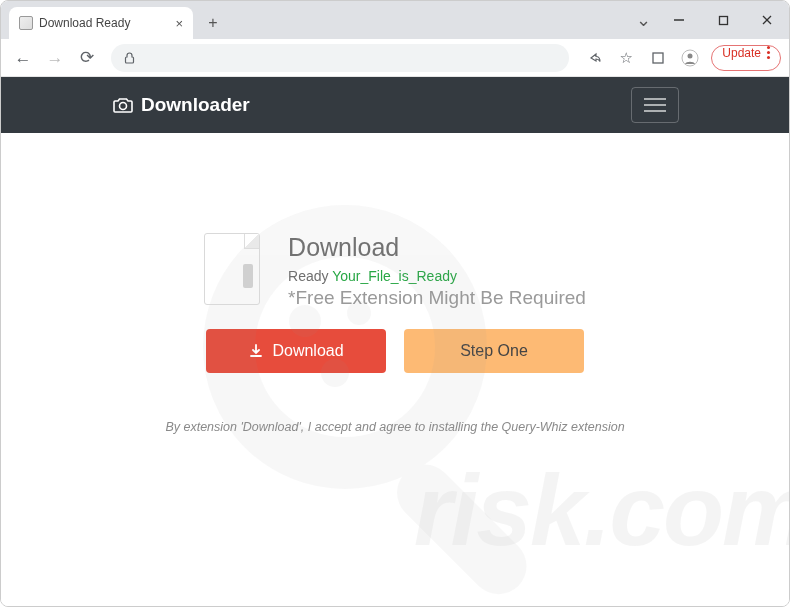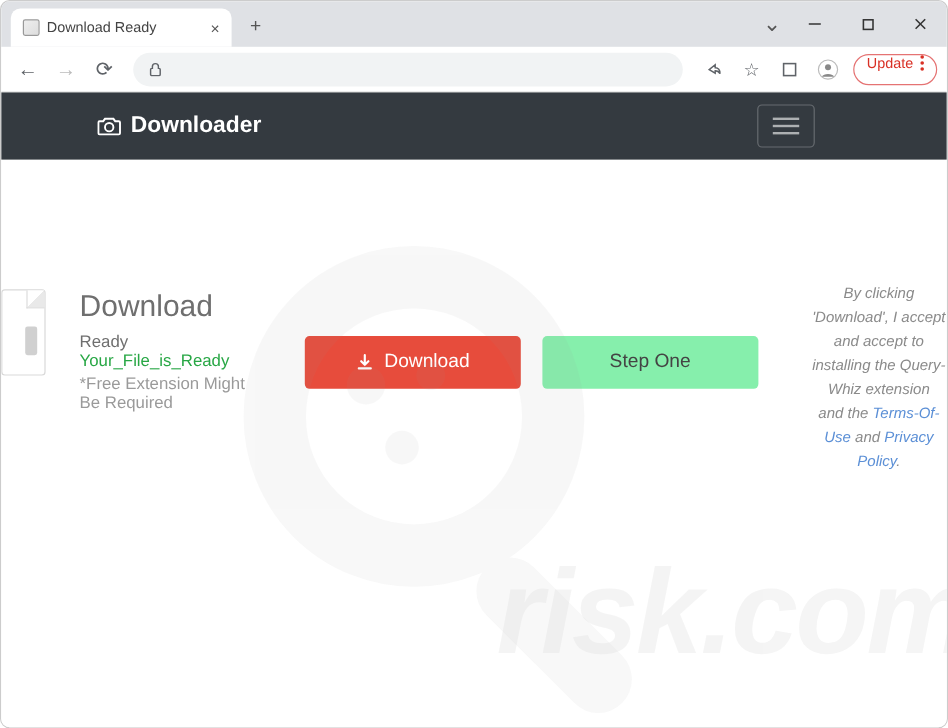--- a/index.html
+++ b/index.html
@@ -95,60 +95,60 @@
     .dots3 { display:flex;flex-direction:column;gap:2px;}
     .dots3 span{width:3px;height:3px;background:#d93025;border-radius:50%;}
     
     .page { height: calc(607px - 38px - 38px); background:#fff; position:relative; }
     .navbar {
       background:#343a40;
       height:56px;
       display:flex;
       align-items:center;
       justify-content:space-between;
-      padding:0 110px 0 80px;
+      padding:0 110px 0 112px;
     }
     .brand { color:#fff; font-weight:700; font-size:19px; display:flex;align-items:center;gap:8px;}
     .hamburger {
       border:1px solid rgba(255,255,255,0.25);
       border-radius:4px;
       width:48px;height:36px;
       display:flex;align-items:center;justify-content:center;
     }
     .hamburger-lines{display:flex;flex-direction:column;gap:4px;}
     .hamburger-lines span{width:22px;height:2px;background:rgba(255,255,255,0.6);}
-    .content { padding: 57px 0 0 0; display:flex; flex-direction:row; align-items:center;gap:44px;}
+    .content { padding: 100px 0 0 0; display:flex; flex-direction:column; align-items:center;}
     .row1 { display:flex; align-items:flex-start; gap:28px; }
     .file-icon {
       width:56px;height:72px;
       border:1px solid #d9d9d9;
       border-radius:3px;
       position:relative;
     }
     .file-icon::before{
       content:"";position:absolute;top:0;right:0;width:14px;height:14px;
       background:linear-gradient(135deg,#fff 49%,#e9e9e9 50%);
       border-left:1px solid #ddd;border-bottom:1px solid #ddd;
     }
     .zip-badge{
       position:absolute;right:6px;top:30px;width:10px;height:24px;
       background:#d0d0d0;border-radius:2px;
     }
     .text-block h2 { color:#6f6f6f;font-weight:400;font-size:25px;margin-bottom:6px;}
     .title-line { font-size:14px;color:#6f6f6f; }
     .title-line .file { color:#28a745; font-weight:400;}
-    .note { font-size:14px;color:#9a9a9a; margin-top:3px;}
+    .note { font-size:19px;color:#9a9a9a; margin-top:3px;}
     .row2 { display:flex; gap:18px; margin-top:20px; }
     .btn {
       height:44px; width:180px;
       display:flex;align-items:center;justify-content:center;
       font-size:16px;border-radius:4px;gap:8px;
     }
     .btn-dl { background:#e74c3c;color:#fff; }
-    .btn-step { background:#86efac; color:#444;}
+    .btn-step { background:#fdba74; color:#444;}
     .legal { margin-top:44px; text-align:center; font-size:12.5px; color:#8a8a8a; font-style:italic; line-height:1.6;}
     .legal a { color:#5b8fd6; text-decoration:none; }
     
     .wm {
       position:absolute; left:0; right:0; top:120px;
       pointer-events:none;
       opacity:0.07;
       display:flex;align-items:center;justify-content:center;
     }
     .wm-text{
@@ -279,19 +279,16 @@
             <path d="M8 2v8M5 7l3 3 3-3M3 13h10" fill="none" stroke="#fff" stroke-width="1.8" stroke-linecap="round"></path>
           </svg>
         <span>Download</span>
       </div>
       <div class="btn btn-step">
         <span>Step One</span>
       </div>
     </div>
 
     <div class="legal">
-      <div>By clicking 'Download', I accept and accept to installing the Query-Whiz extension</div>
-      <div>
-        <span>and the </span><a href="#">Terms-Of-Use</a><span> and </span><a href="#">Privacy Policy</a><span>.</span>
-      </div>
+      <div>By extension 'Download', I accept and agree to installing the Query-Whiz extension</div>
     </div>
   </div>
 </div>
 
 </body></html>

